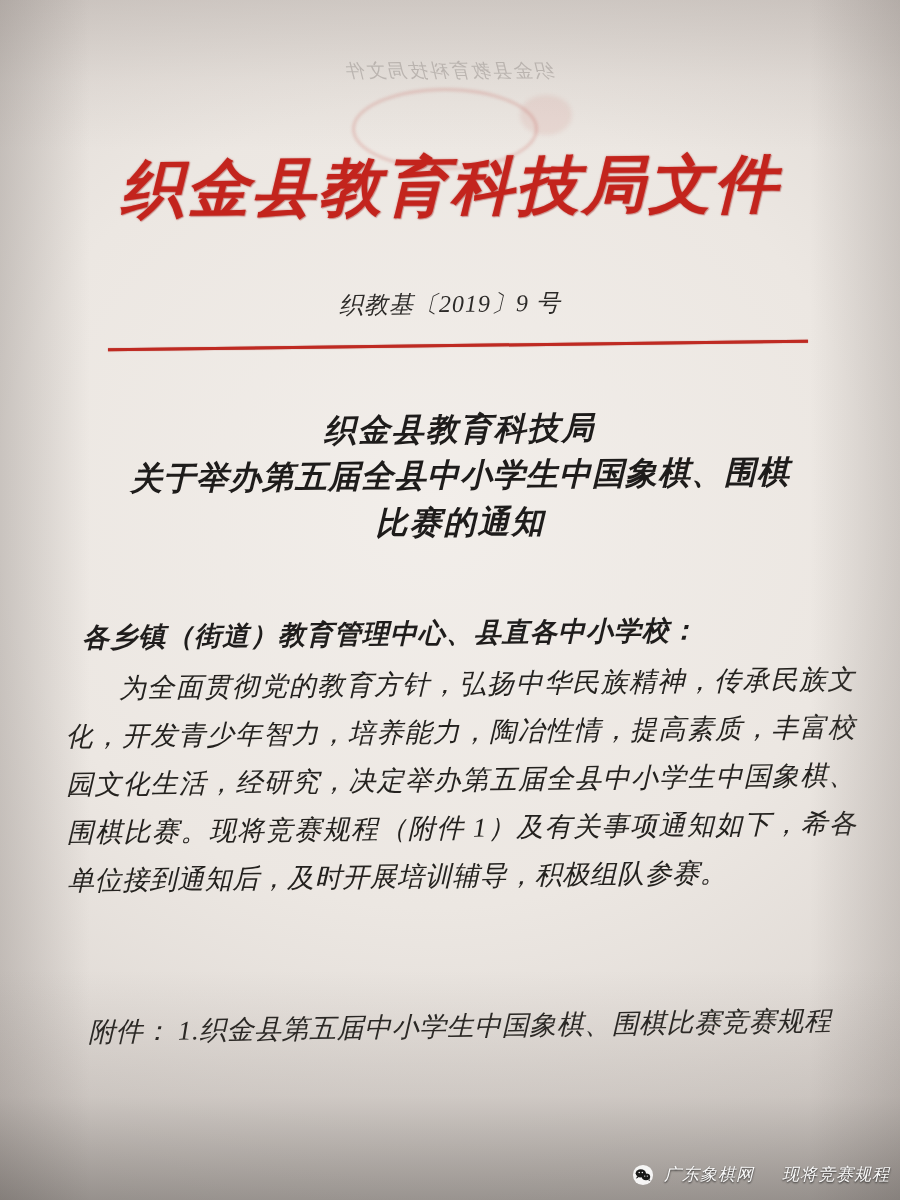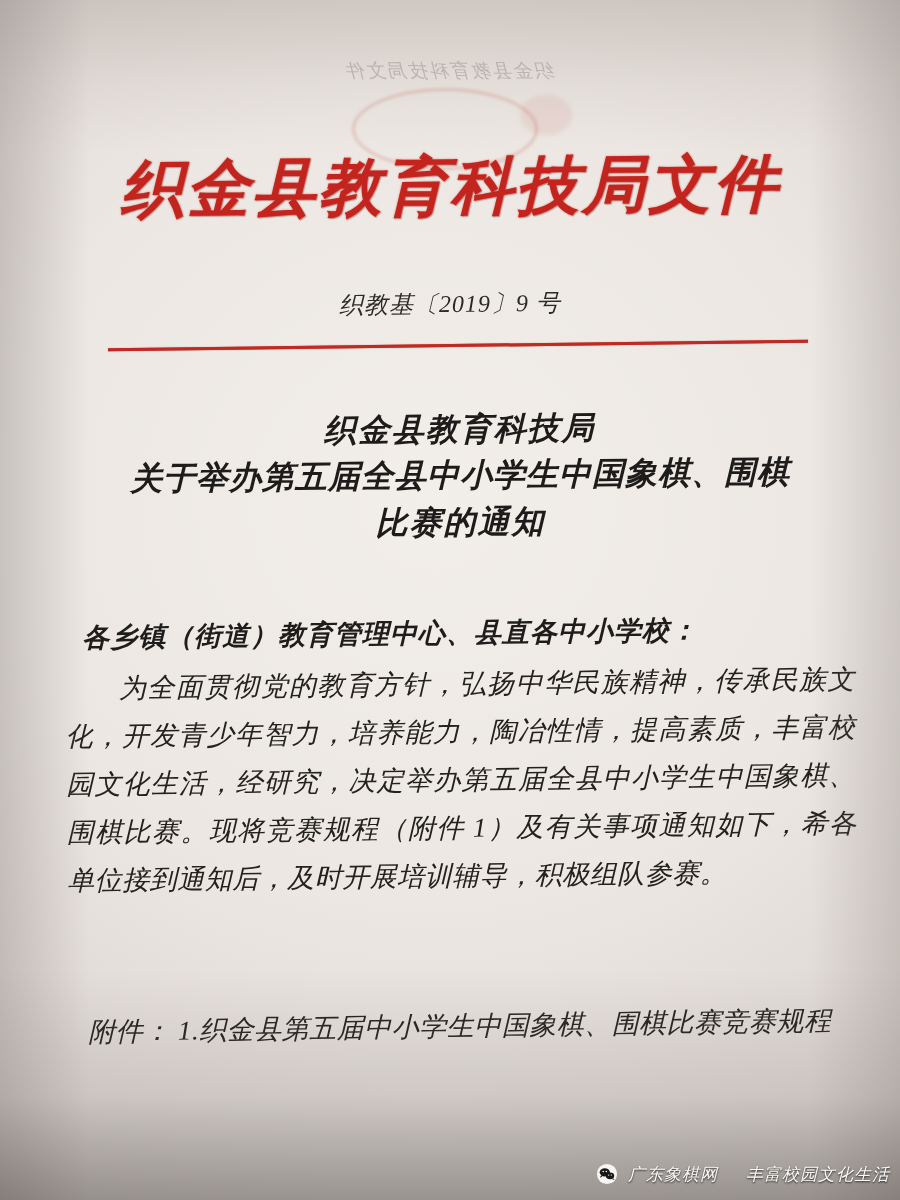--- a/index.html
+++ b/index.html
@@ -196,21 +196,21 @@
     color: #24221f;
     transform: rotate(-0.9deg);
   }
 
   
   .watermark {
     position: absolute;
     right: 10px;
     bottom: 14px;
     display: flex;
-    align-items: flex-start;
+    align-items: flex-end;
     gap: 10px;
     color: #ffffff;
     font-family: "Liberation Sans", sans-serif;
     font-size: 17px;
     letter-spacing: 1px;
     text-shadow: 0 1px 2px rgba(0,0,0,0.85);
     opacity: 0.95;
   }
   .wechat-badge {
     width: 22px;
@@ -277,16 +277,16 @@
         <ellipse cx="15.3" cy="14.0" rx="4.6" ry="3.7" fill="#111111"></ellipse>
         <path d="M18.9 16.6 L20.1 18.6 L17.7 17.6 Z" fill="#111111"></path>
         <circle cx="7.9" cy="9.2" r="0.85" fill="#ffffff"></circle>
         <circle cx="11.3" cy="9.2" r="0.85" fill="#ffffff"></circle>
         <circle cx="13.9" cy="13.2" r="0.7" fill="#ffffff"></circle>
         <circle cx="16.7" cy="13.2" r="0.7" fill="#ffffff"></circle>
       </svg>
     </span>
     <span>广东象棋网</span>
     <span class="wm-sep"></span>
-    <span>丰富校园文化生活</span>
+    <span>现将竞赛规程</span>
   </div>
 
 </div>
 
 </body></html>

